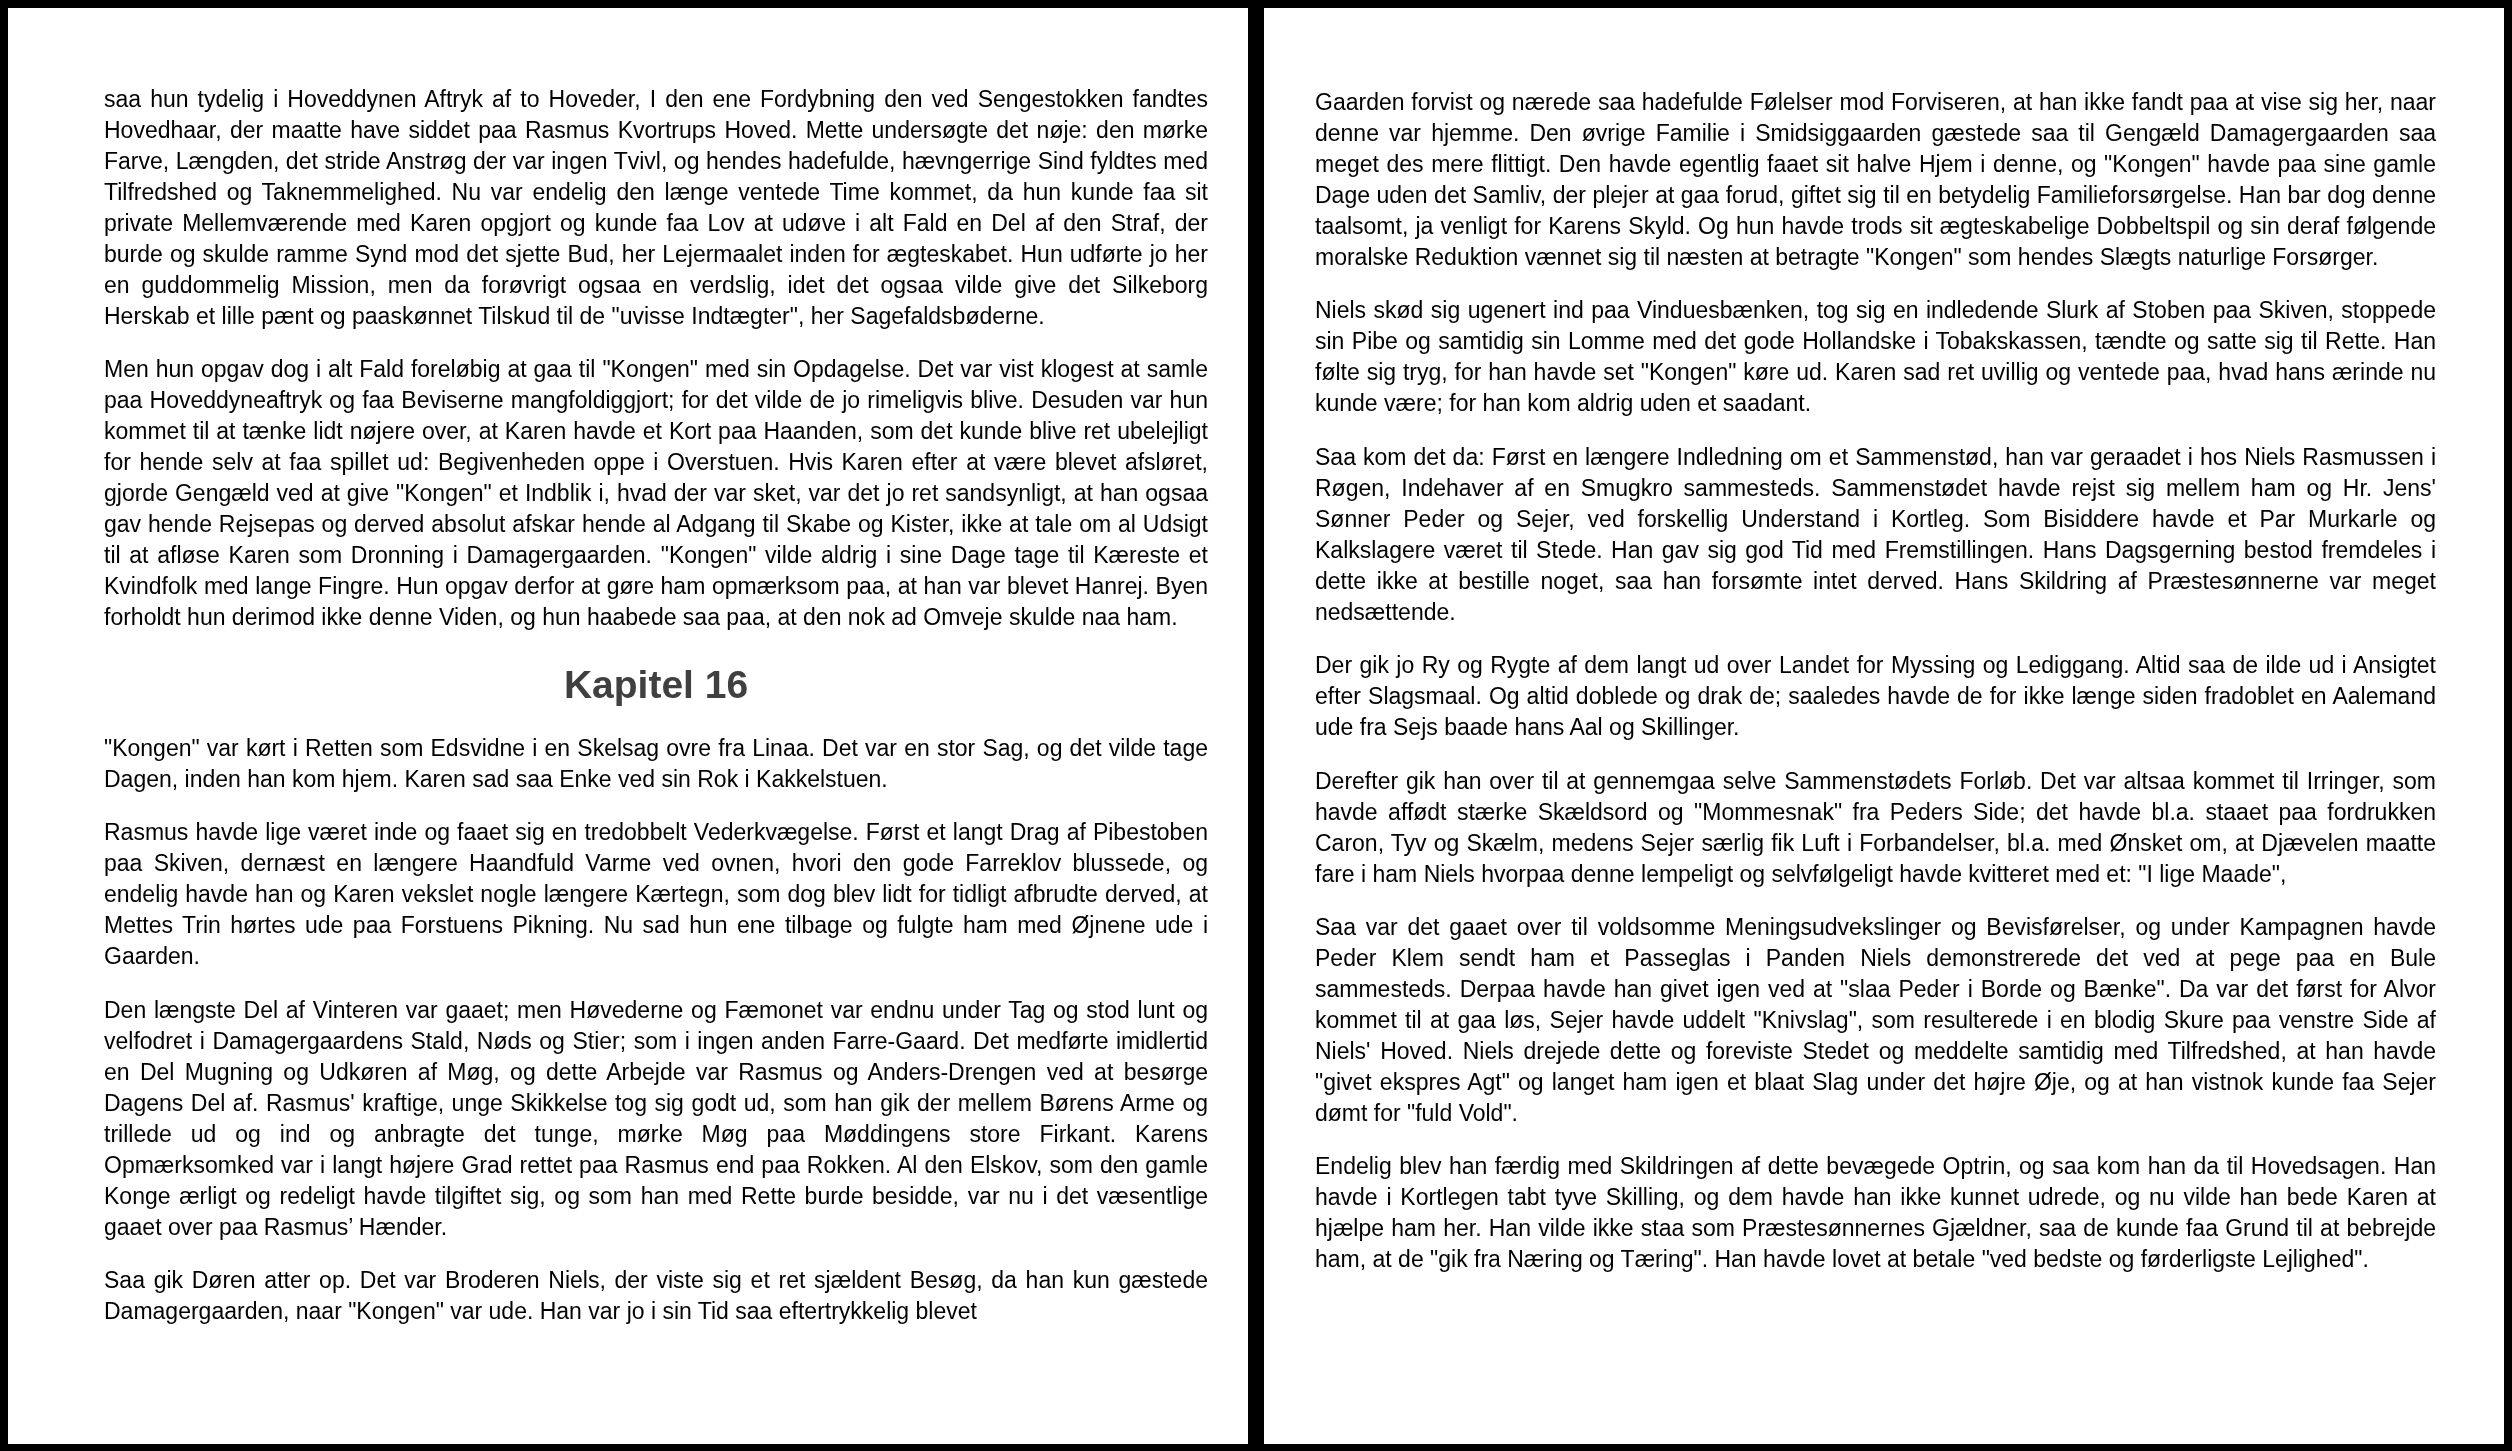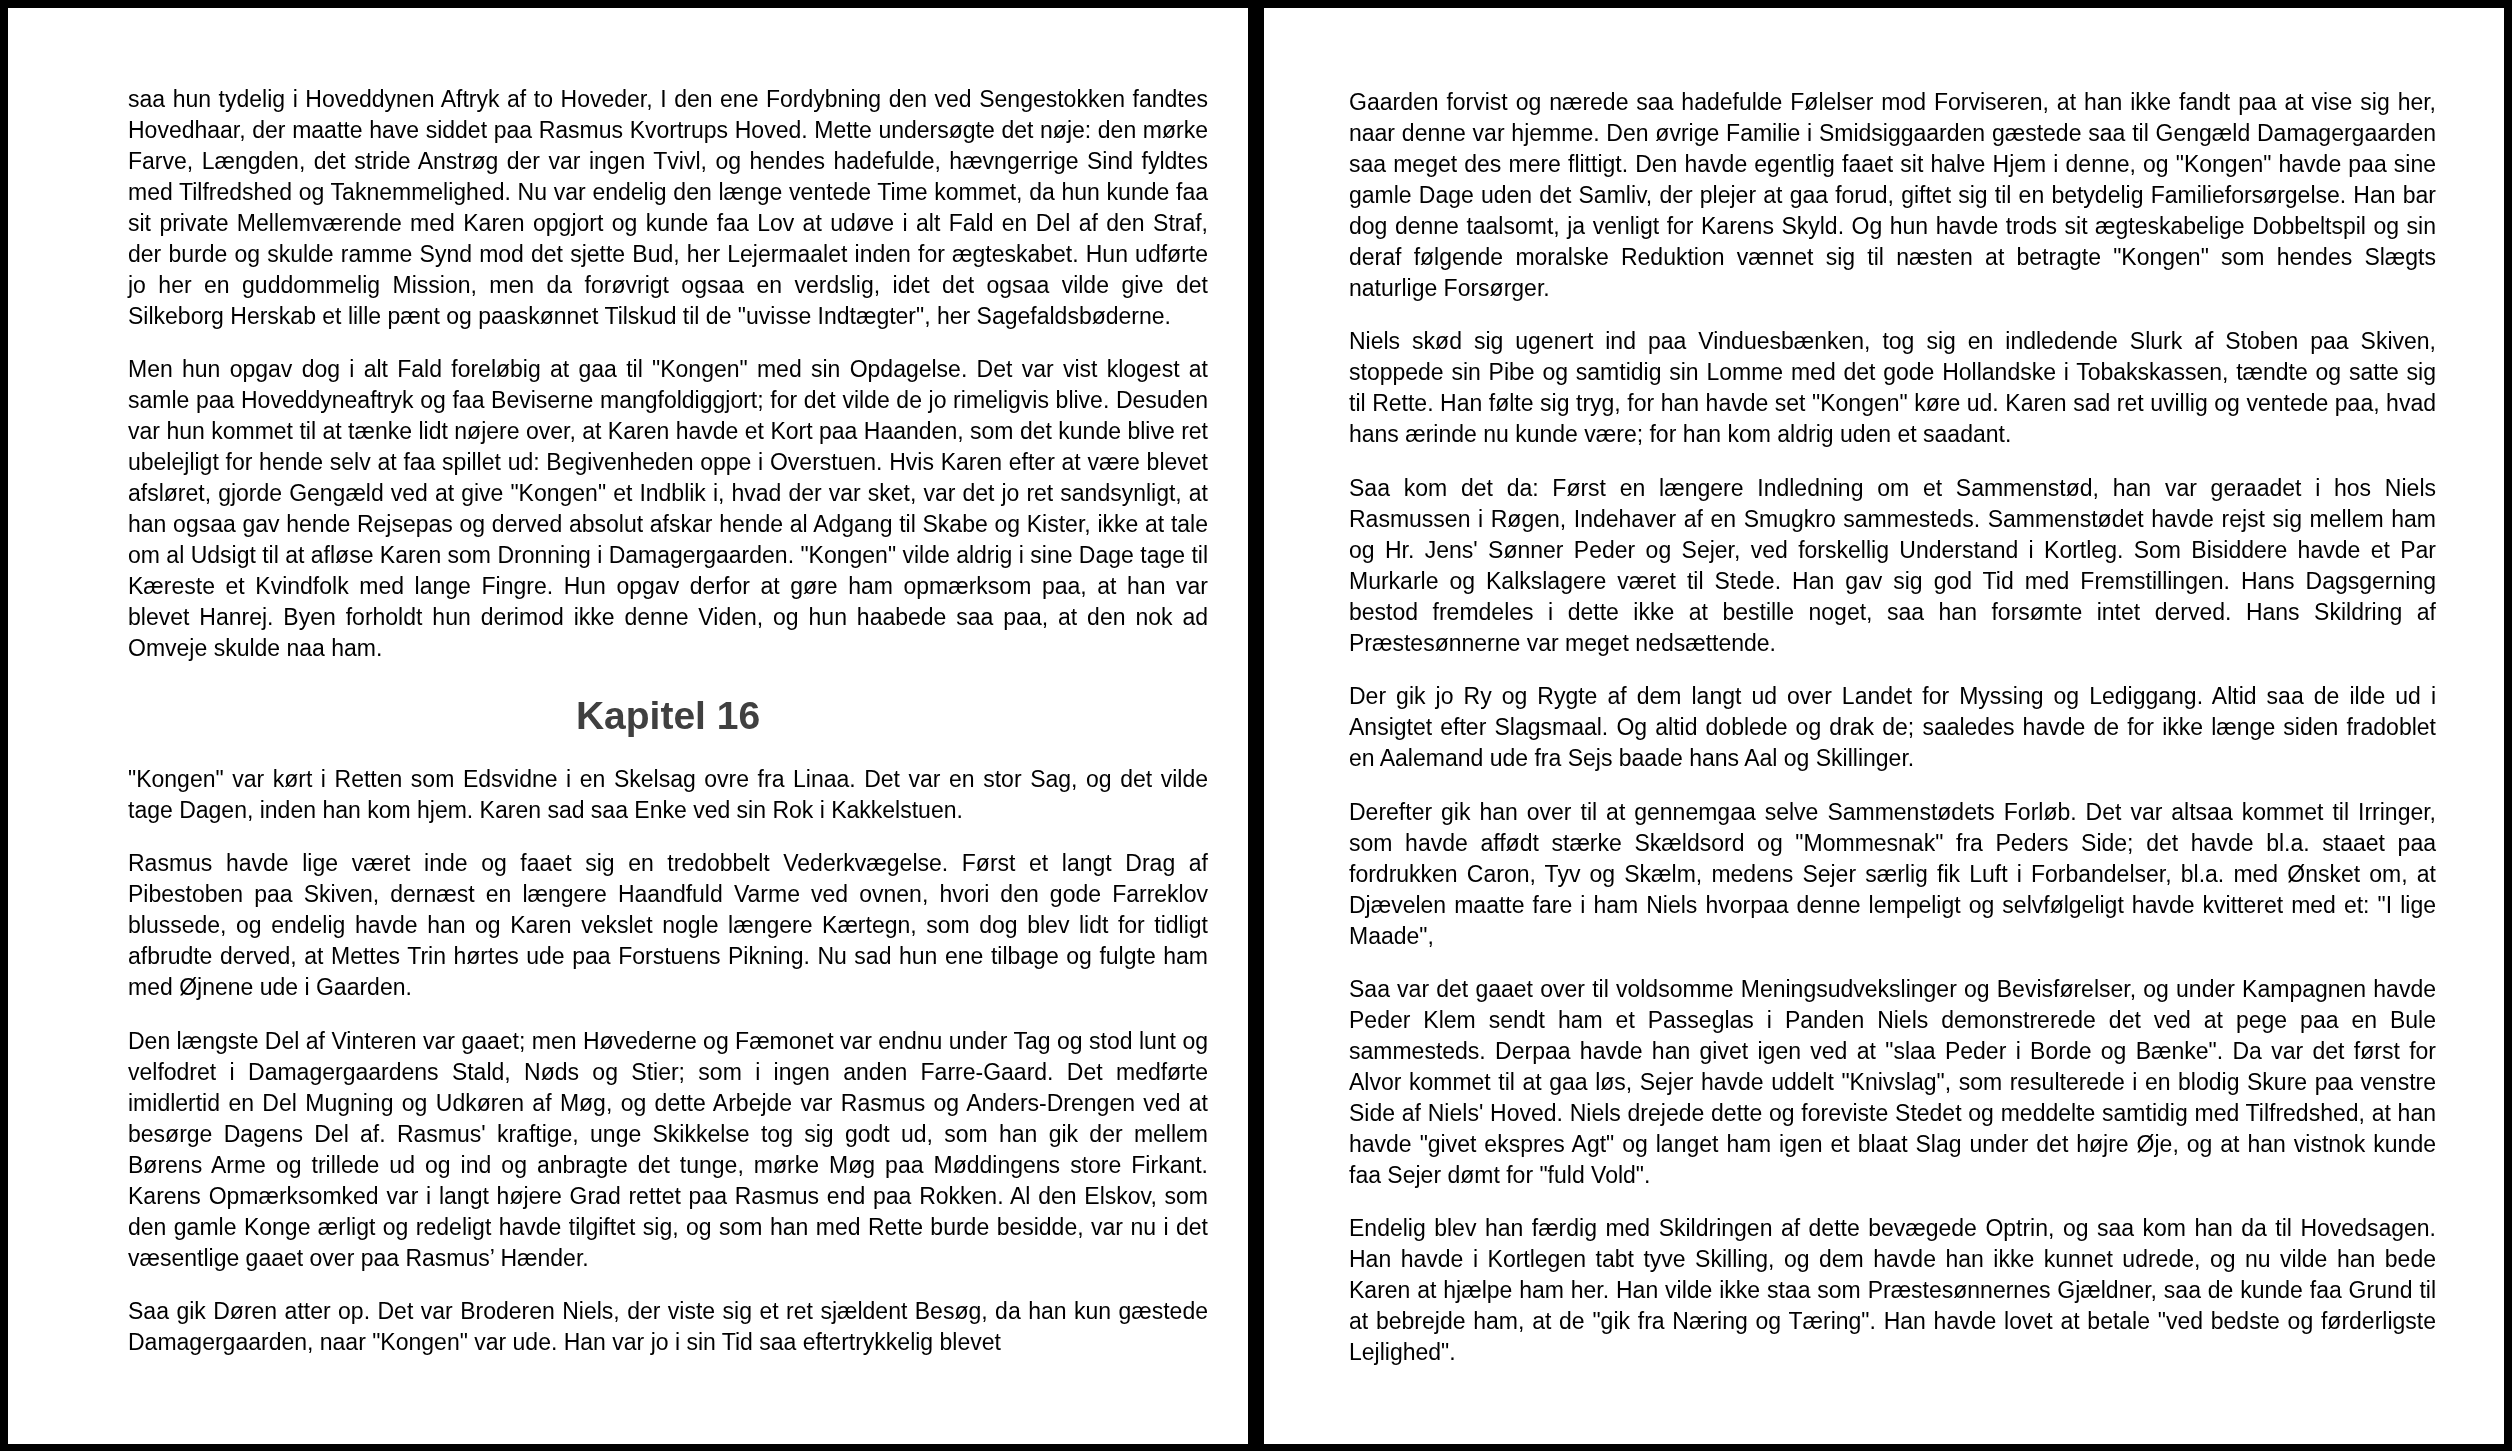--- a/index.html
+++ b/index.html
@@ -30,24 +30,24 @@
   }
   .page-right {
     left: 1256px;
     width: 1256px;
   }
   .page-content {
     box-sizing: border-box;
     height: 100%;
   }
   .page-left .page-content {
-    padding: 76px 40px 33px 120px;
+    padding: 76px 40px 33px 96px;
   }
   .page-right .page-content {
-    padding: 79px 68px 33px 85px;
+    padding: 79px 68px 33px 51px;
   }
   .paragraph {
     margin: 0 0 22.4px 0;
     font-size: 23px;
     line-height: 31px;
     text-align: justify;
     color: #000000;
   }
   .chapter-heading {
     margin: 30px 0 26.5px 0;

